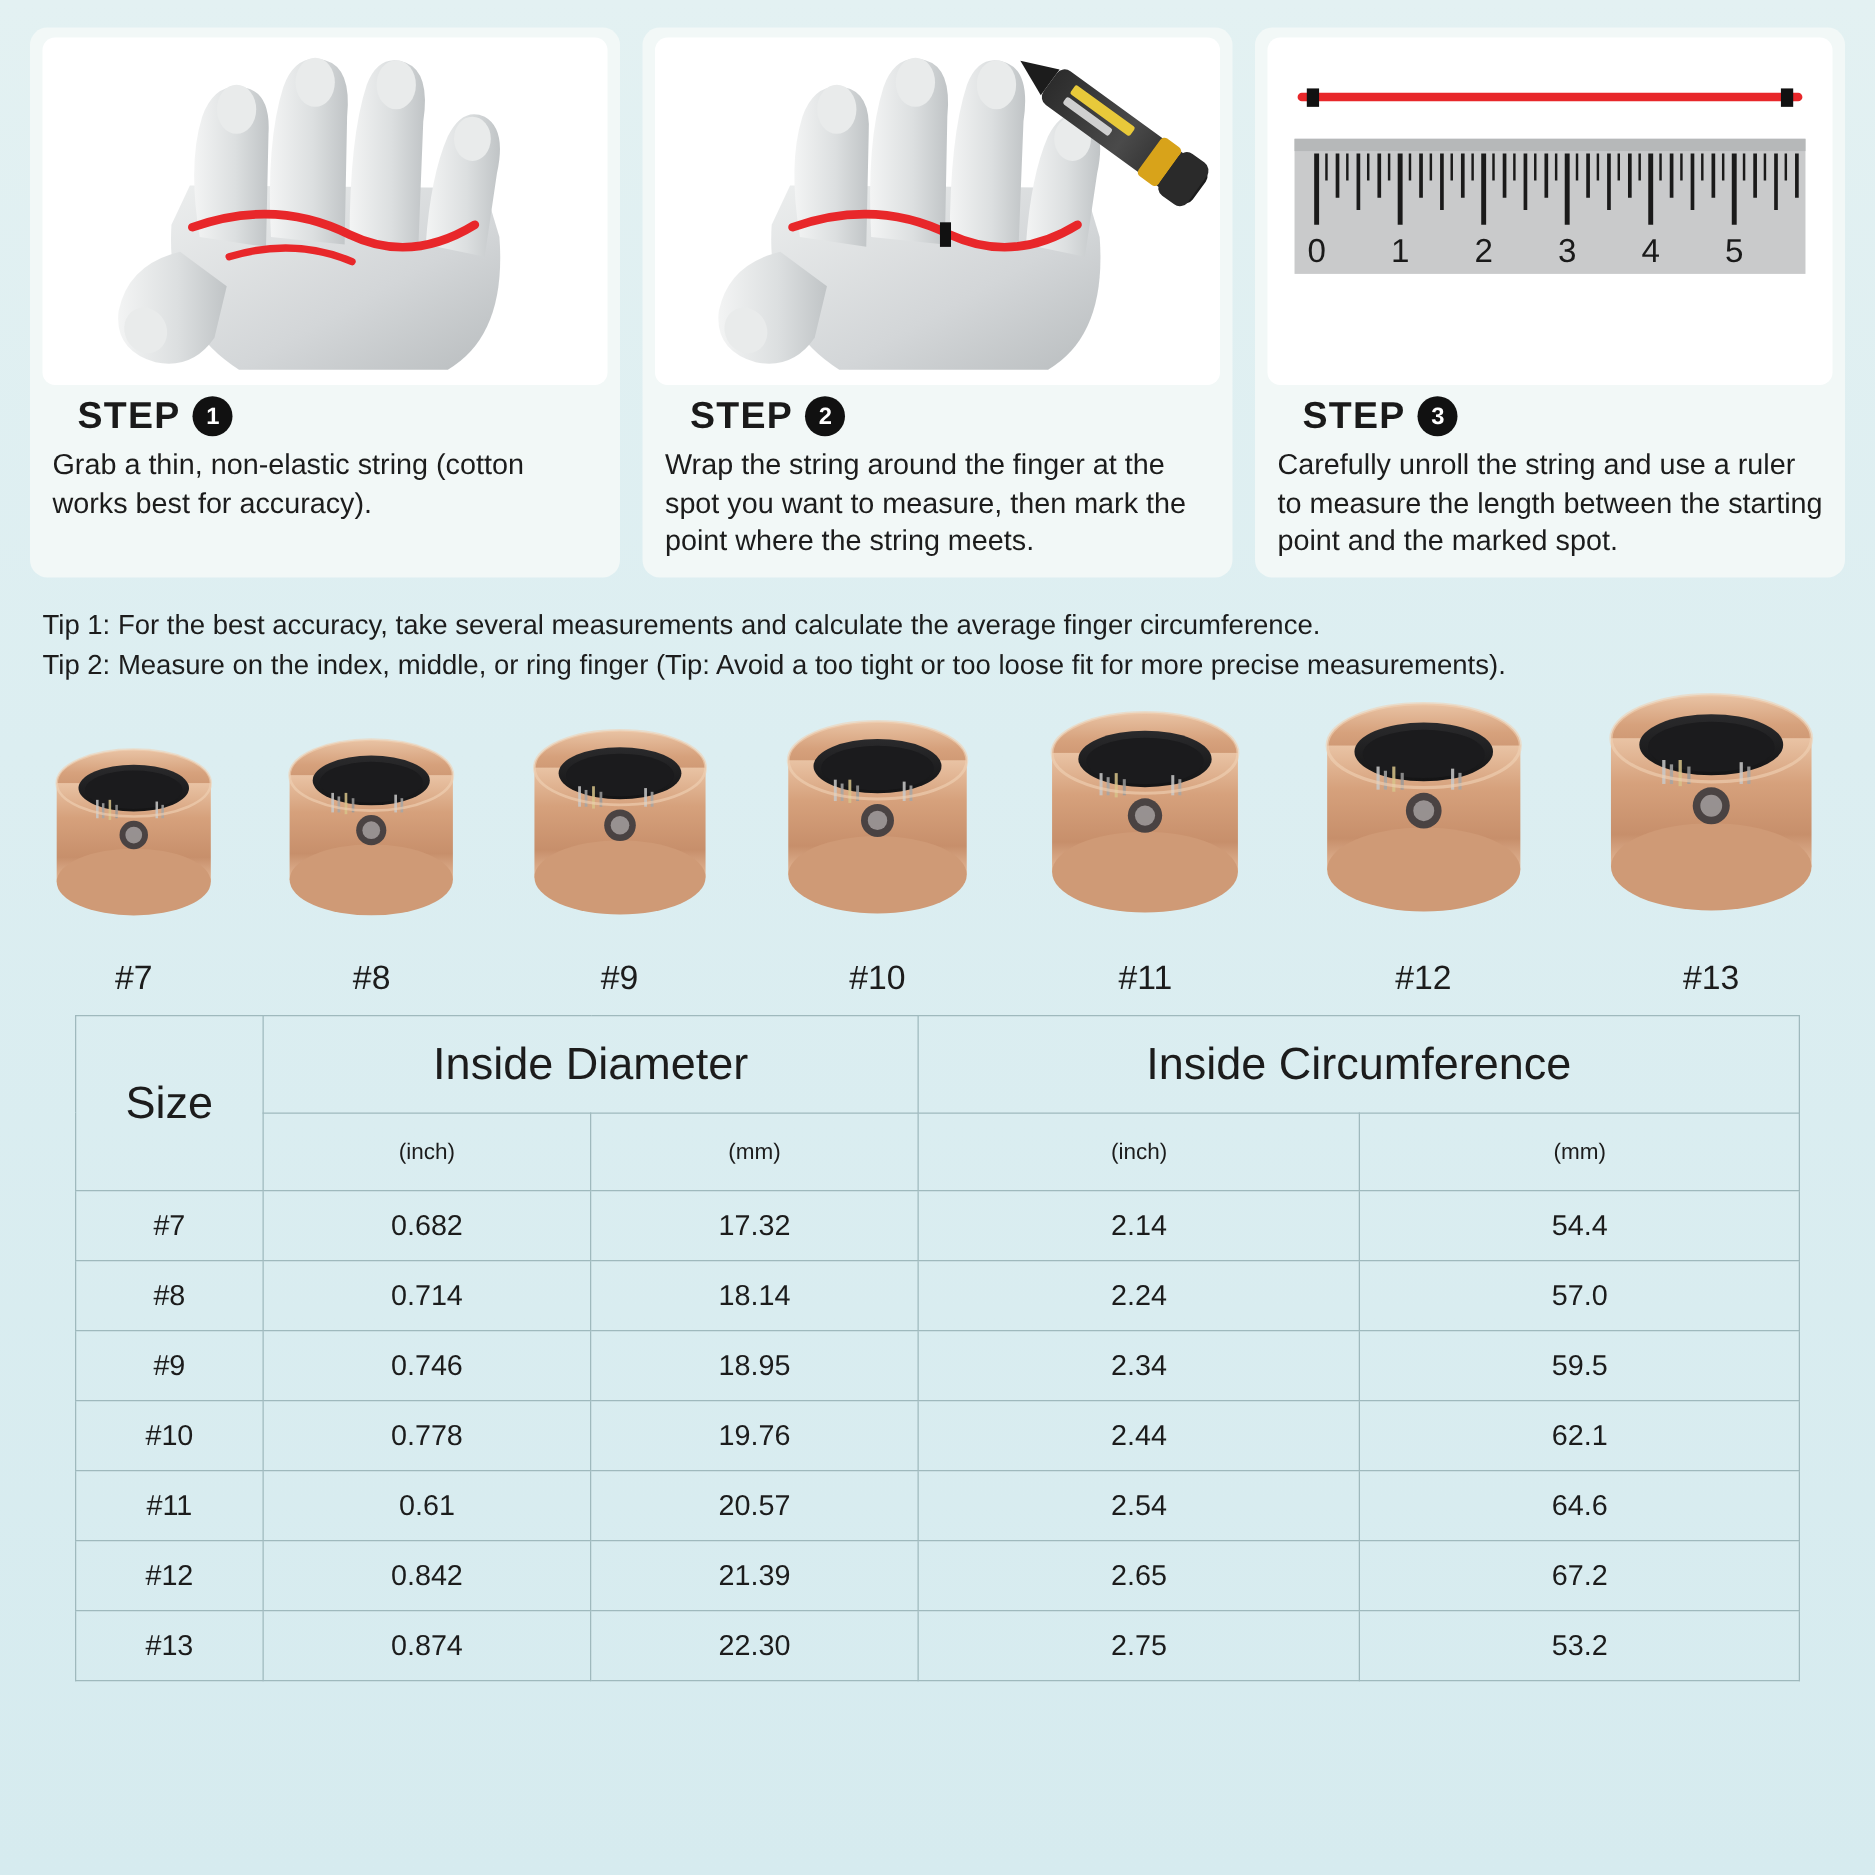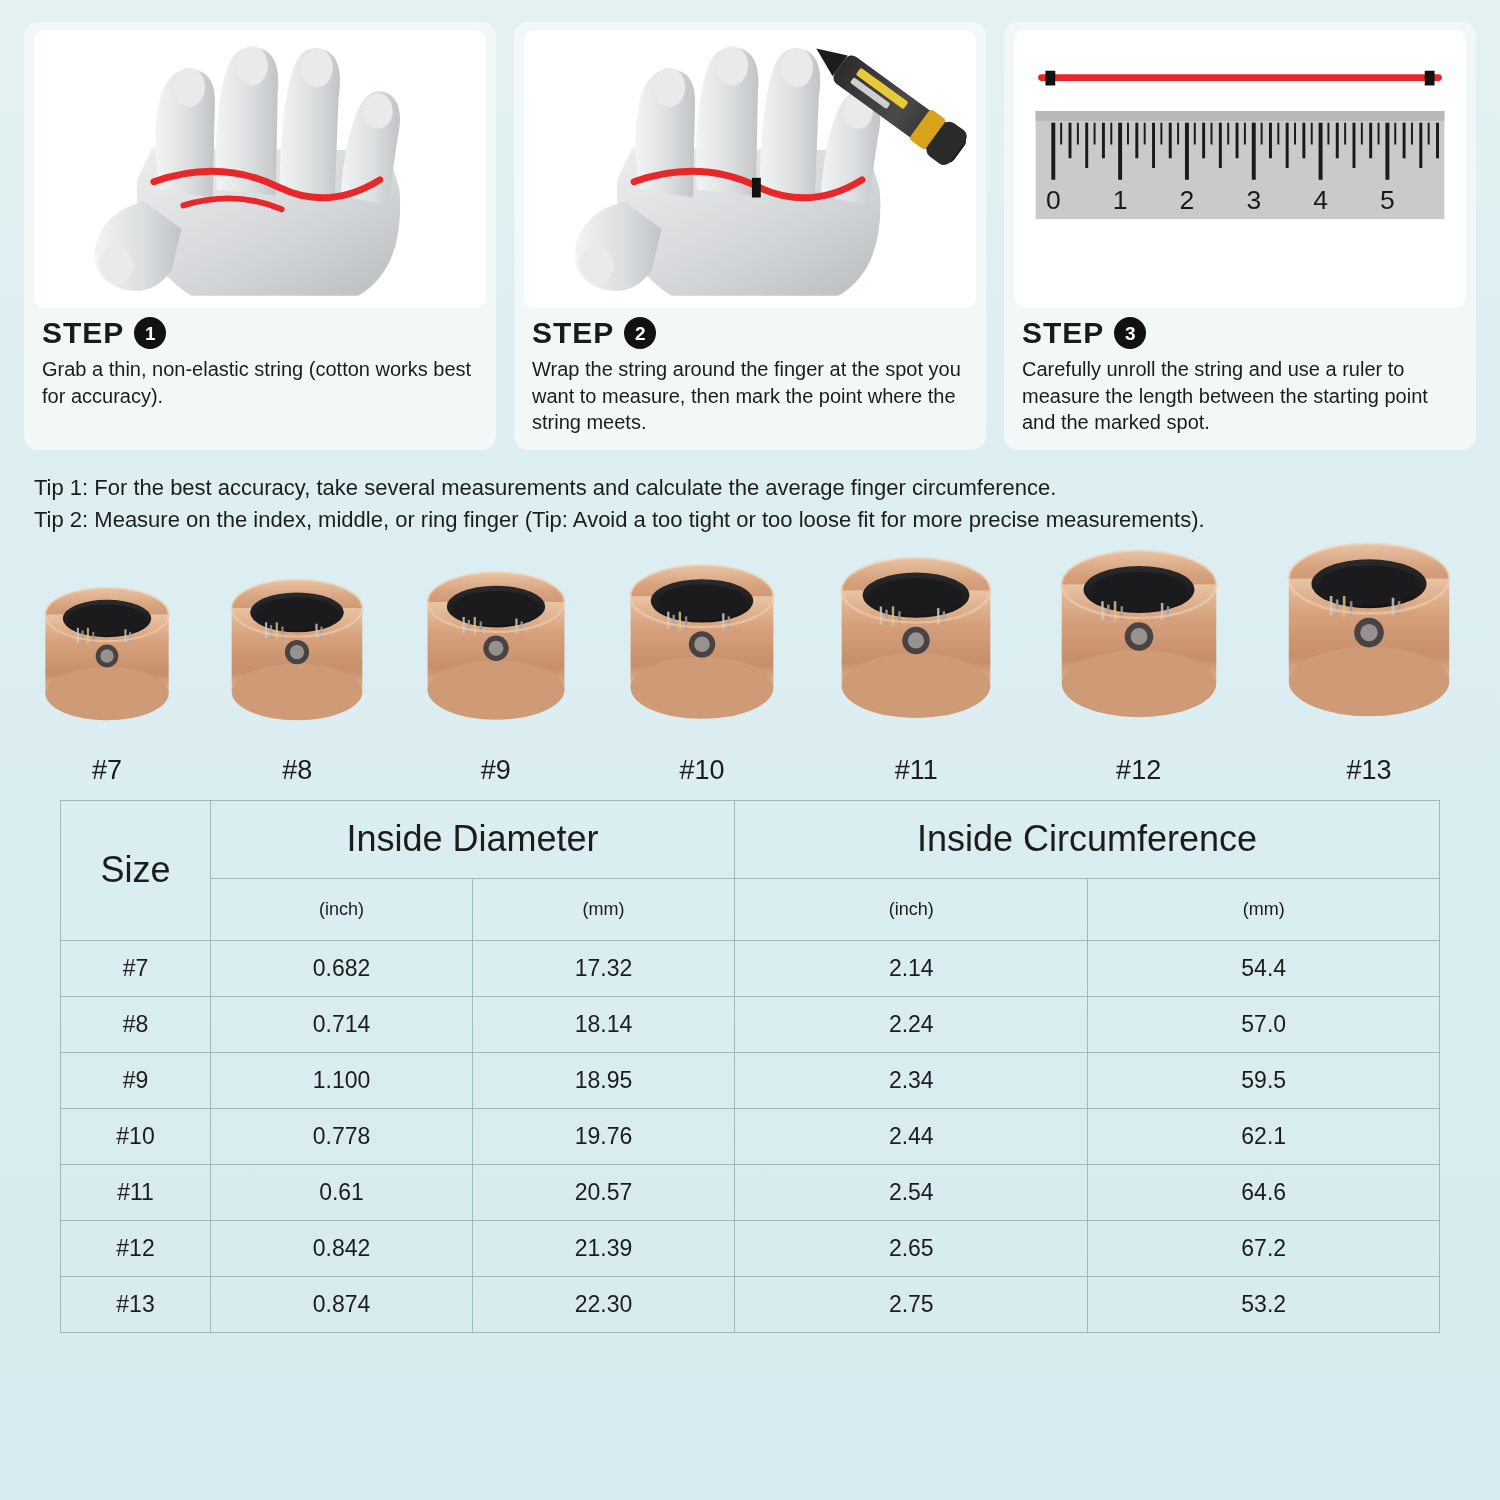--- a/index.html
+++ b/index.html
@@ -49,34 +49,35 @@
     display: flex;
     align-items: center;
     gap: 10px;
     padding: 4px 18px 2px 18px;
   }
   .step-word {
     font-size: 30px;
     font-weight: bold;
     letter-spacing: 1px;
     color: #1a1a1a;
+    margin-left: 20px;
   }
   .step-badge {
     width: 32px; height: 32px;
     border-radius: 50%;
     background: #111;
     color: #fff;
     font-size: 19px;
     font-weight: bold;
     display: flex; align-items: center; justify-content: center;
     line-height: 1;
   }
   .step-text {
     padding: 4px 18px 0 18px;
-    font-size: 20px;
+    font-size: 23px;
     line-height: 1.33;
     color: #1c1c1c;
   }
 
   
   .tips {
     padding: 22px 34px 0 34px;
     font-size: 22px;
     line-height: 1.45;
     color: #1c1c1c;
@@ -519,21 +520,21 @@
         </tr>
         <tr class="body-row">
           <td>#8</td>
           <td>0.714</td>
           <td>18.14</td>
           <td>2.24</td>
           <td>57.0</td>
         </tr>
         <tr class="body-row">
           <td>#9</td>
-          <td>1.100</td>
+          <td>0.746</td>
           <td>18.95</td>
           <td>2.34</td>
           <td>59.5</td>
         </tr>
         <tr class="body-row">
           <td>#10</td>
           <td>0.778</td>
           <td>19.76</td>
           <td>2.44</td>
           <td>62.1</td>

